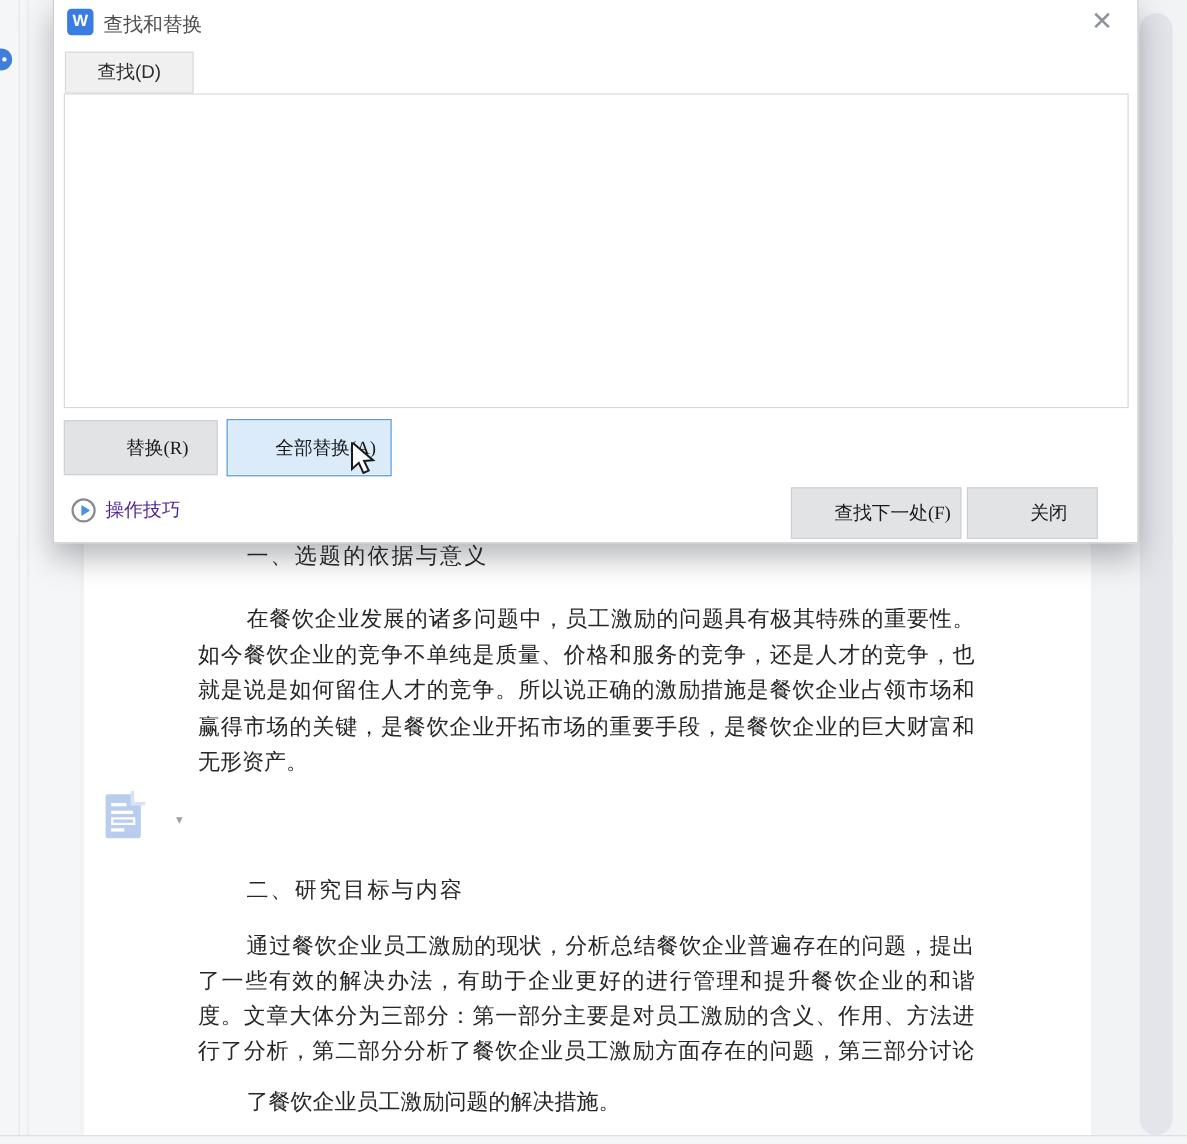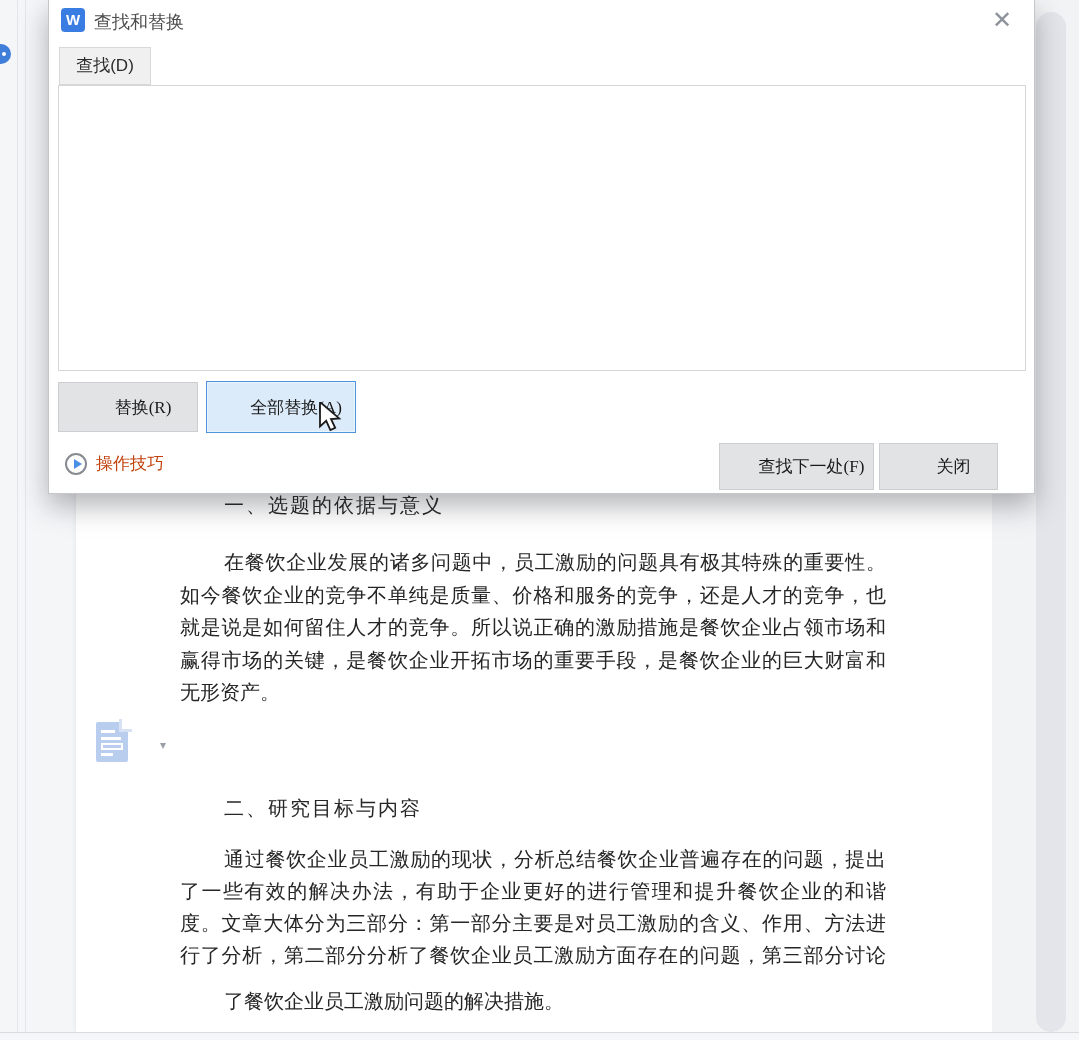--- a/index.html
+++ b/index.html
@@ -68,21 +68,21 @@
   .btn-exp .bar { position:absolute; left:1px; top:0; width:8px; height:2px; background:#3b3b3b; }
   .btn-exp .tri { position:absolute; left:1px; top:4px; width:0; height:0;
     border-left:4px solid transparent; border-right:4px solid transparent; border-top:5px solid #3b3b3b; }
   .btn-arrow { position:absolute; right:12px; top:50%; margin-top:-8px; font-size:12px; color:#3b3b3b; }
   .btn.primary { background:#dcebf9; border:1px solid #4f94da; box-shadow:inset 0 0 0 1px #eaf4fd; }
 
   .tips { position:absolute; left:16px; top:452px; display:flex; align-items:center; gap:9px; cursor:pointer; }
   .tips-circle { width:22px; height:22px; border-radius:50%; border:2px solid #878b91; position:relative; }
   .tips-circle .play { position:absolute; left:7px; top:4px; width:0; height:0;
     border-top:5px solid transparent; border-bottom:5px solid transparent; border-left:8px solid #4a8fe8; }
-  .tips-text { font-size:17px; color:#c2410c; }
+  .tips-text { font-size:17px; color:#4c1d95; }
 
   
   .cursor { position:absolute; left:318px; top:402px; z-index:20; }
 </style>
 </head>
 <body>
 
 <div id="screen">
 
   <div class="left-strip"></div>
@@ -119,21 +119,21 @@
     <div class="doc-line" style="top:910px;">度。文章大体分为三部分：第一部分主要是对员工激励的含义、作用、方法进</div>
     <div class="doc-line" style="top:942px;">行了分析，第二部分分析了餐饮企业员工激励方面存在的问题，第三部分讨论</div>
     <div class="doc-line indent endline" style="top:988px;">了餐饮企业员工激励问题的解决措施。</div>
   </div>
 
   <div class="dialog">
     <div class="dlg-title-icon">W</div>
     <div class="dlg-title">查找和替换</div>
     <div class="dlg-close">✕</div>
 
-    <div class="tab" style="left:10px; width:92px;">查找(D)</div>
+    <div class="tab" style="left:10px; width:117px;">查找(D)</div>
 
     <div class="groupbox"></div>
 
     <div class="fld-label" style="left:16px; top:100px;">查找内容(N):</div>
     <input class="fld-input" style="top: 93px;" value="^p^p">
     <div class="fld-chevron" style="top:102px;">
       <svg width="16" height="12" viewBox="0 0 16 12">
           <path d="M2 2 L8 9 L14 2" fill="none" stroke="#7d8187" stroke-width="1.6"></path>
         </svg>
     </div>

